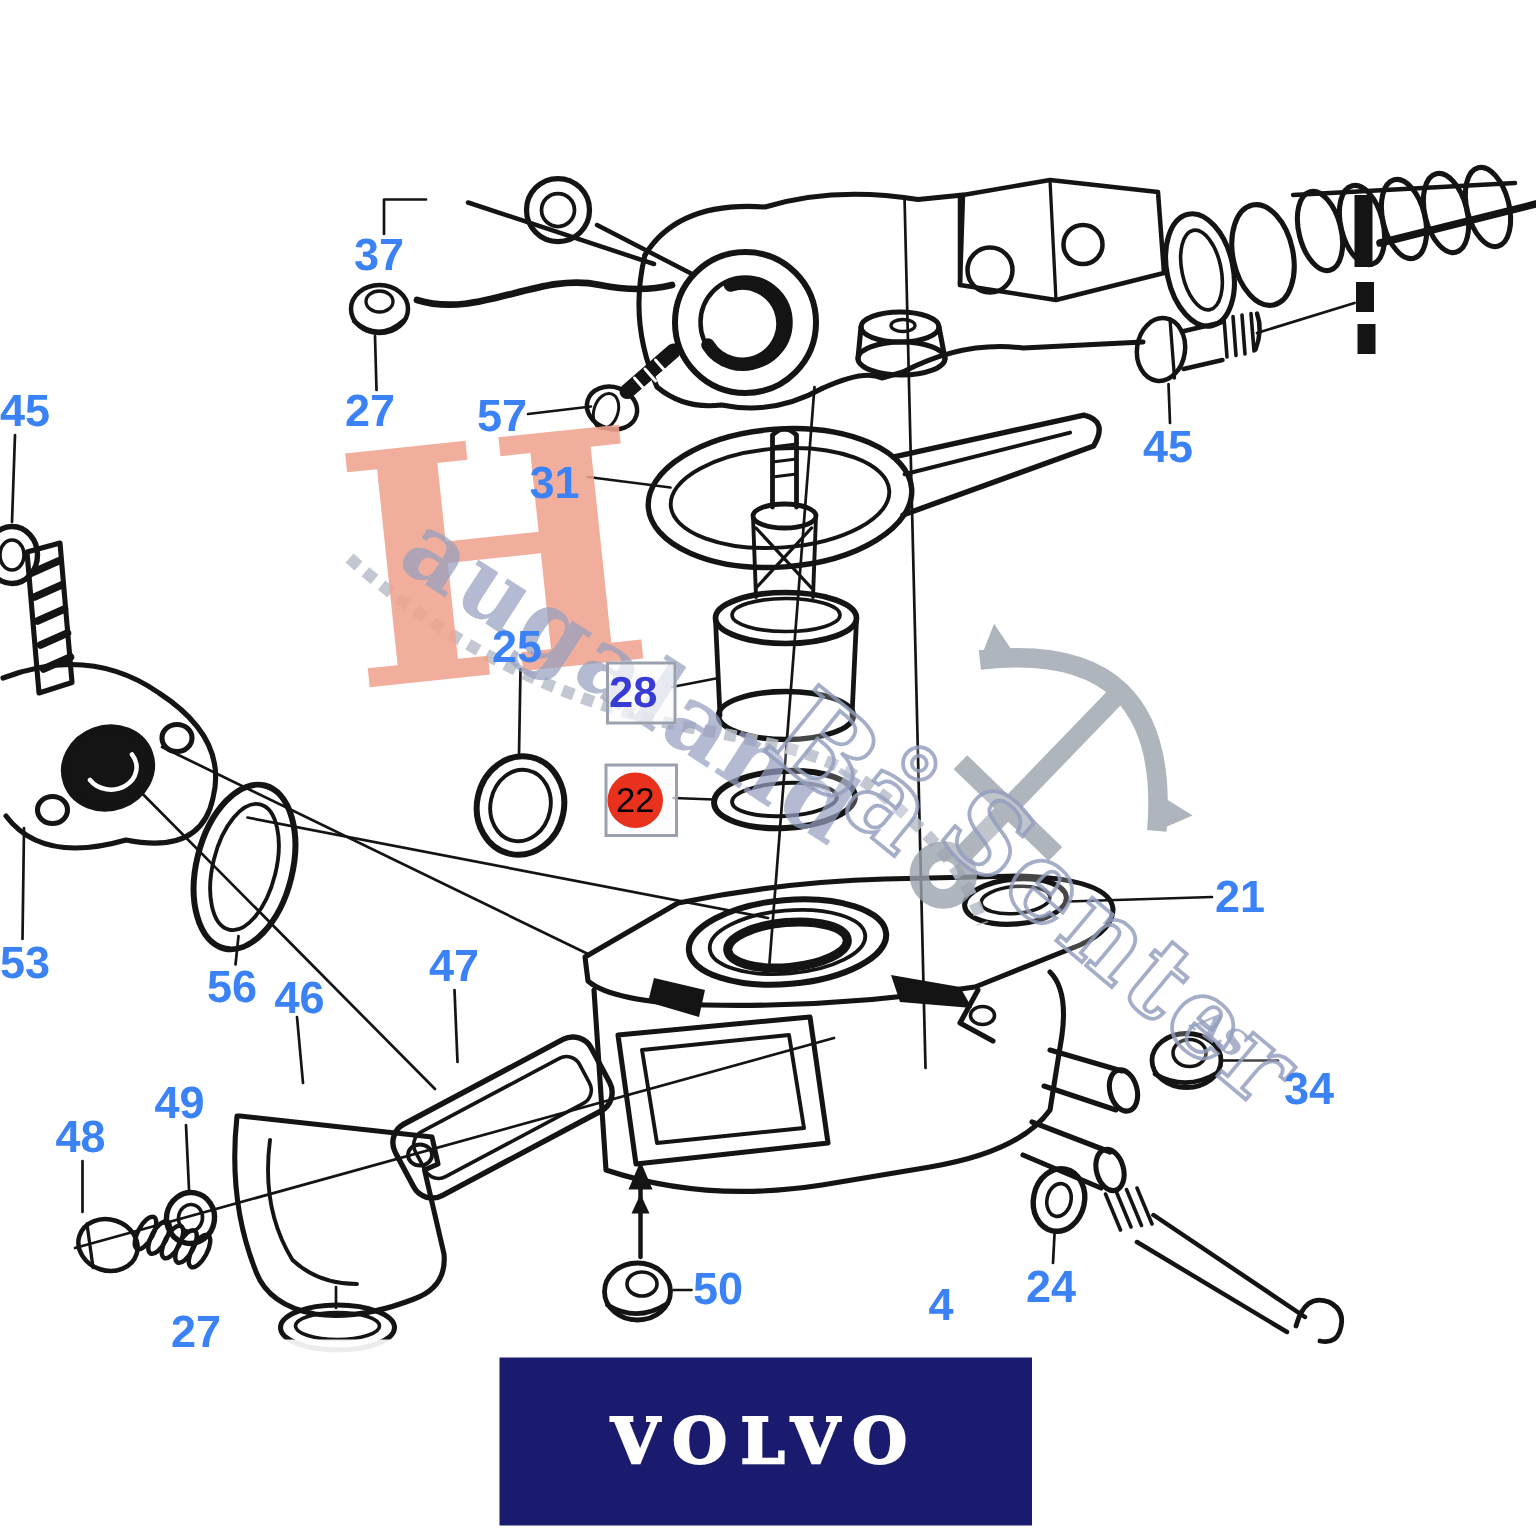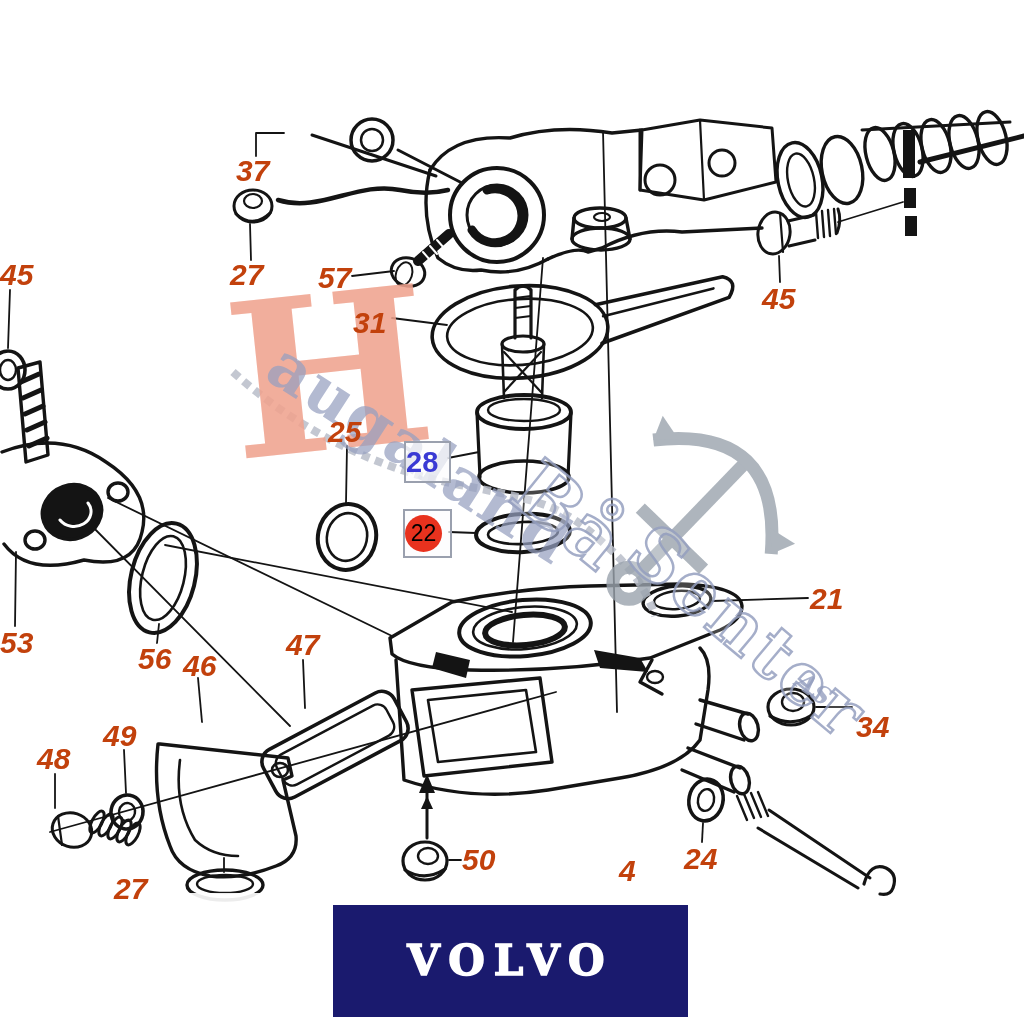--- a/index.html
+++ b/index.html
@@ -10,21 +10,21 @@
   .wmlayer{position:absolute;left:0;top:0;width:1024px;height:1024px;z-index:2;pointer-events:none;}
   .lbllayer{position:absolute;left:0;top:0;width:1024px;height:1024px;z-index:3;}
   
   .wm{position:absolute;font-family:"DejaVu Serif","Liberation Serif",serif;font-weight:700;line-height:1;}
   .wm-h{left:228px;top:266px;font-size:215px;color:#f0a38f;opacity:.88;transform:rotate(-6deg);}
   .wm-aug{left:292px;top:332px;font-size:64px;color:#96a0c0;opacity:.72;transform:rotate(33deg);transform-origin:left top;letter-spacing:2px;}
   .wm-ba{left:548px;top:448px;font-size:78px;color:rgba(255,255,255,0.25);-webkit-text-stroke:2.5px #96a0c0;opacity:.85;transform:rotate(39deg);transform-origin:left top;}
   .wm-senter{left:662px;top:512px;font-size:72px;color:rgba(255,255,255,0.25);-webkit-text-stroke:2.5px #96a0c0;opacity:.85;transform:rotate(40deg);transform-origin:left top;letter-spacing:3px;}
   .wm-as{left:806px;top:668px;font-size:25px;color:#96a0c0;opacity:.8;transform:rotate(36deg);transform-origin:left top;font-style:italic;}
   
-  .plabel{position:absolute;color:#c2410c;font-size:30px;font-weight:700;line-height:1;letter-spacing:0px;font-style:italic;}
+  .plabel{position:absolute;color:#3b82f6;font-size:30px;font-weight:700;line-height:1;letter-spacing:0px;}
   .pbox{position:absolute;border:2px solid #9aa0ae;background:rgba(252,252,254,0.72);
         display:flex;align-items:center;justify-content:flex-start;}
   .pbox .plabel-in{color:#3a3ad4;font-size:29px;font-weight:700;}
   .redcirc{width:37px;height:37px;border-radius:50%;background:#e8321e;display:flex;align-items:center;justify-content:center;}
   .redcirc span{color:#000000;font-size:23px;font-weight:400;}
   
   .logo{position:absolute;left:333px;top:905px;width:355px;height:112px;background:#1a1a6e;z-index:4;
         display:flex;flex-direction:column;align-items:center;justify-content:center;}
   .logo div{color:#ffffff;font-family:"DejaVu Serif","Liberation Serif",serif;font-weight:700;
             font-size:42px;line-height:1.02;letter-spacing:9px;-webkit-text-stroke:1.5px #ffffff;}

